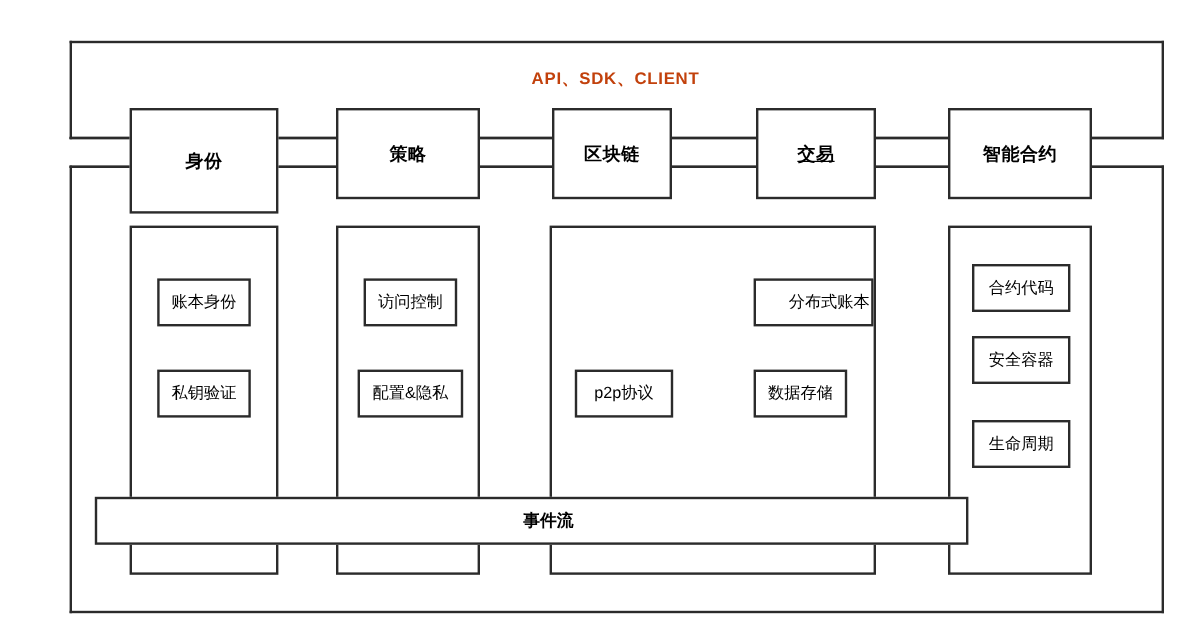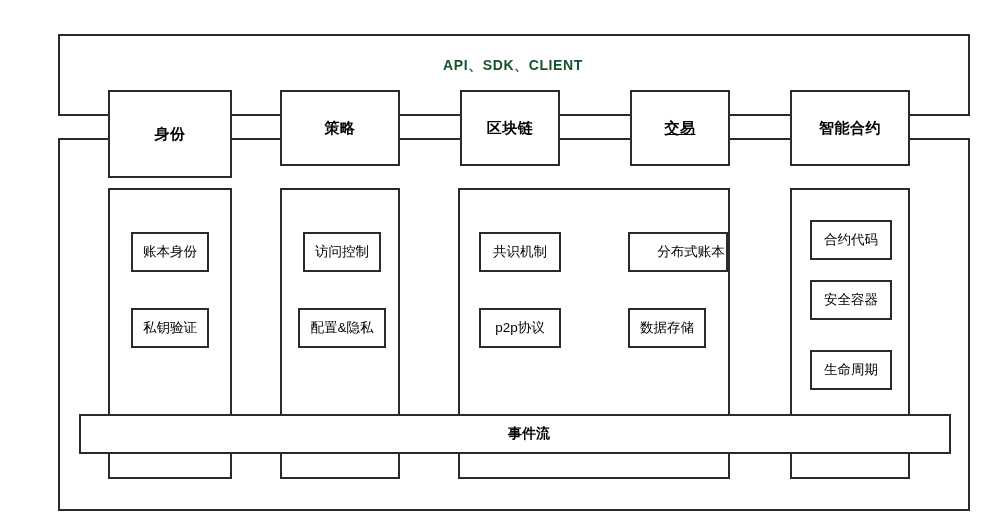--- a/index.html
+++ b/index.html
@@ -65,21 +65,21 @@
     justify-content: center;
     font-size: 14px;
     font-weight: bold;
     color: #000000;
   }
 
   .api-label {
     position: absolute;
     font-size: 14px;
     font-weight: bold;
-    color: #14532d;
+    color: #c2410c;
     letter-spacing: 0.6px;
     white-space: nowrap;
   }
 
   .connector {
     position: absolute;
     background: #2b2b2b;
     height: 2px;
   }
 </style>
@@ -134,30 +134,29 @@
   <div class="column-box" style="left:280px; top:188px; width:120px; height:291px;"></div>
   <div class="column-box" style="left:458px; top:188px; width:272px; height:291px;"></div>
   <div class="column-box" style="left:790px; top:188px; width:120px; height:291px;"></div>
 
   <div class="leaf-box" style="left:131px; top:308px; width:78px; height:40px;">私钥验证</div>
   <div class="leaf-box" style="left:131px; top:232px; width:78px; height:40px;">账本身份</div>
 
   <div class="leaf-box" style="left:303px; top:232px; width:78px; height:40px;">访问控制</div>
   <div class="leaf-box" style="left:298px; top:308px; width:88px; height:40px;">配置&amp;隐私</div>
 
-  <div class="leaf-box" style="left:479px; top:232px; width:82px; height:40px;">共识机制</div>
   <div class="leaf-box" style="left:628px; top:232px; width:100px; height:40px;padding-left:26px;">分布式账本</div>
   <div class="leaf-box" style="left:479px; top:308px; width:82px; height:40px;">p2p协议</div>
   <div class="leaf-box" style="left:628px; top:308px; width:78px; height:40px;">数据存储</div>
 
   <div class="leaf-box" style="left:810px; top:220px; width:82px; height:40px;">合约代码</div>
   <div class="leaf-box" style="left:810px; top:280px; width:82px; height:40px;">安全容器</div>
   <div class="leaf-box" style="left:810px; top:350px; width:82px; height:40px;">生命周期</div>
 
-  <div class="event-bar" style="left:79px; top:414px; width:872px; height:40px;padding-left:28px;">事件流</div>
+  <div class="event-bar" style="left:79px; top:414px; width:728px; height:40px;padding-left:28px;">事件流</div>
 
   <div class="layer-box" style="left:108px; top:90px; width:124px; height:88px;">身份</div>
   <div class="layer-box" style="left:280px; top:90px; width:120px; height:76px;">策略</div>
   <div class="layer-box" style="left:460px; top:90px; width:100px; height:76px;">区块链</div>
   <div class="layer-box" style="left:630px; top:90px; width:100px; height:76px;text-decoration:underline;">交易</div>
   <div class="layer-box" style="left:790px; top:90px; width:120px; height:76px;">智能合约</div>
 
 </div>
 
 </body></html>

